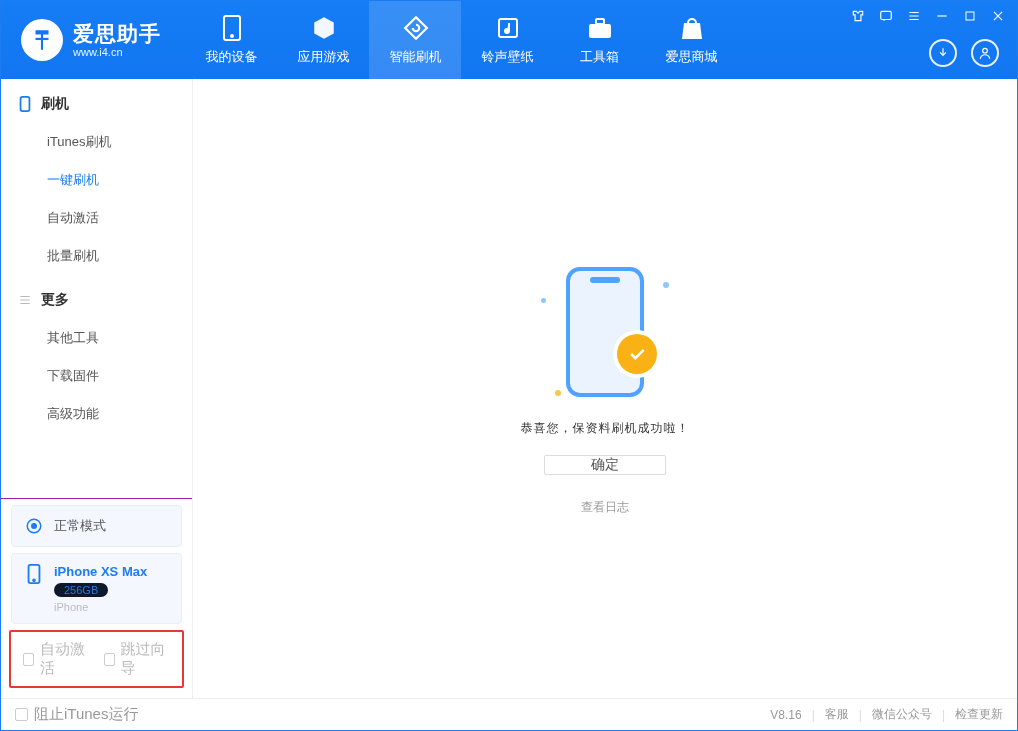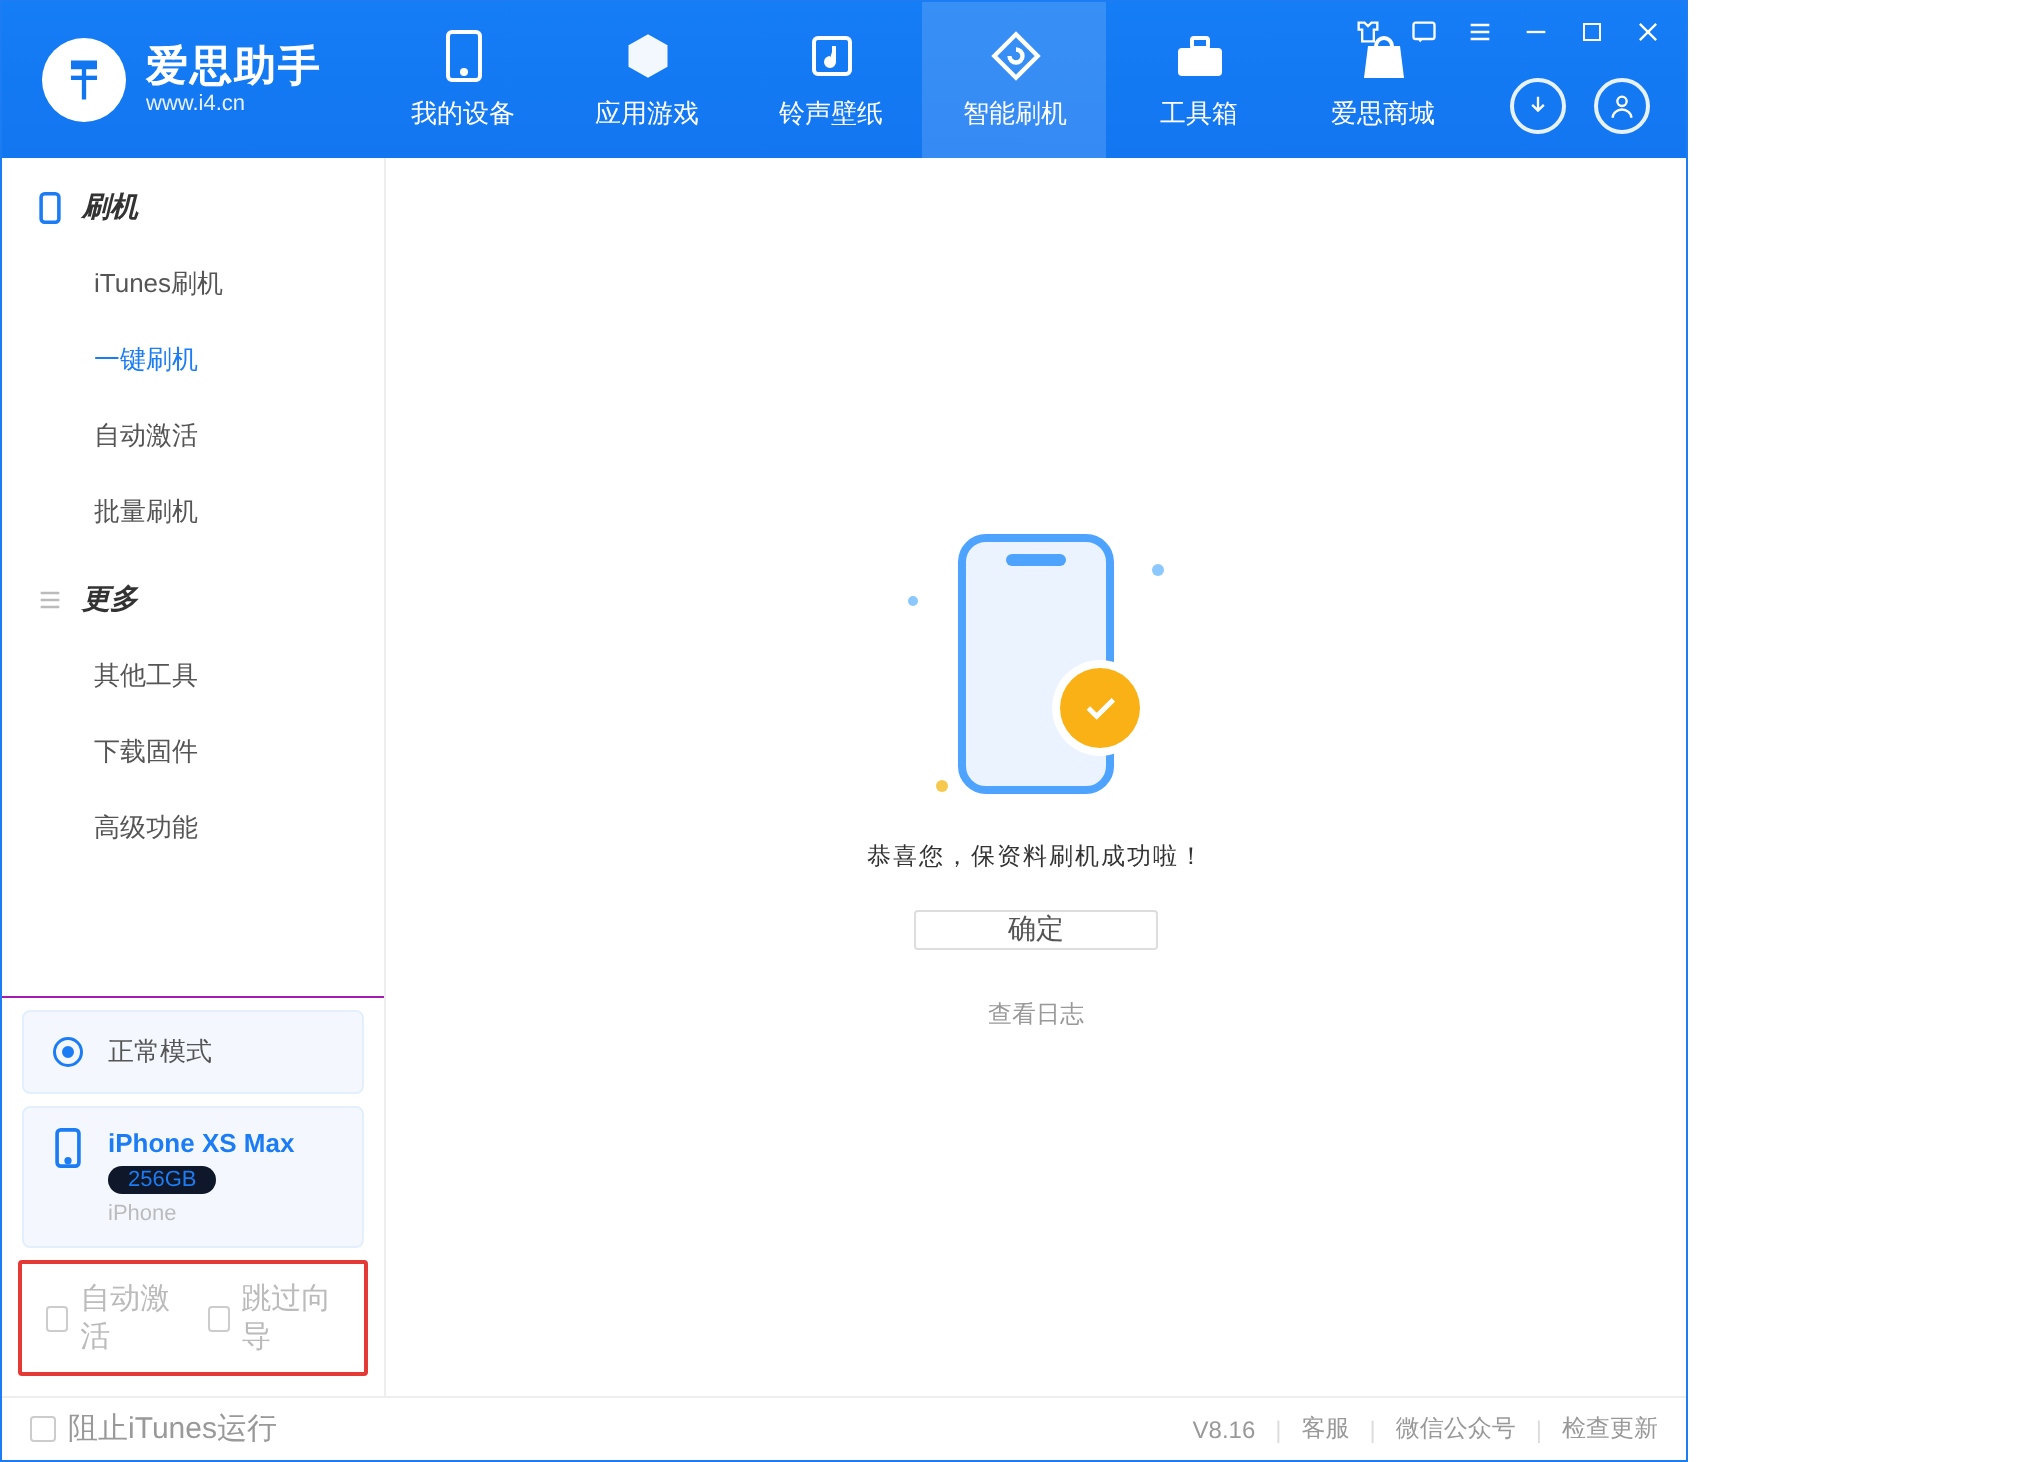--- a/index.html
+++ b/index.html
@@ -1,37 +1,37 @@
 <!DOCTYPE html>
 <html><head>
 <meta charset="utf-8">
 <style>
 * { margin: 0; padding: 0; box-sizing: border-box; }
 body { font-family: "Microsoft YaHei", sans-serif; font-size: 13px; color: #333; background: #fff; }
-.window { width: 844px; height: 731px; border: 1px solid #1b7cf3; display: flex; flex-direction: column; background: #fff; position: relative; }
+.window { width: 1018px; height: 731px; border: 1px solid #1b7cf3; display: flex; flex-direction: column; background: #fff; position: relative; }
 .titlebar { height: 78px; background: linear-gradient(#157df5,#1276f1); color: #fff; display: flex; align-items: stretch; position: relative; }
 .logo-block { display:flex;align-items:center;gap:10px;padding:0 18px 0 20px; }
 .logo-circle { width:42px;height:42px;border-radius:50%;background:#fff;display:flex;align-items:center;justify-content:center; }
 .logo-circle svg { width:26px;height:26px; }
 .logo-text { display:flex;flex-direction:column;line-height:1.15; }
 .logo-text .name{font-size:21px;font-weight:600;letter-spacing:1px;}
 .logo-text .url{font-size:11px;opacity:.9;}
 .tabs { display:flex; align-items:stretch; margin-left:6px; }
 .tab { width:92px; display:flex;flex-direction:column;align-items:center;justify-content:center;gap:6px;cursor:pointer;border-left:1px solid rgba(255,255,255,0); color:#fff;}
 .tab.active { background: rgba(255,255,255,.15); }
 .tab .icon{ width:28px;height:28px;display:flex;align-items:center;justify-content:center;}
 .tab .lbl{ font-size:13px;}
 .win-controls{ position:absolute; right:10px; top:6px; display:flex; gap:10px; align-items:center;}
 .win-controls .wc{ width:18px;height:18px;display:flex;align-items:center;justify-content:center;cursor:pointer;color:#fff;}
 .right-icons{ position:absolute; right:18px; bottom:12px; display:flex;gap:14px;}
 .right-icons .ric{ width:28px;height:28px;border:2px solid rgba(255,255,255,.9);border-radius:50%;display:flex;align-items:center;justify-content:center;cursor:pointer; }
 .body { flex:1; display:flex; min-height:0; }
 .sidebar{ width:192px; border-right:1px solid #eee; display:flex; flex-direction:column;}
 .side-scroll{ flex:1; overflow:auto;}
-.section-h{ display:flex;align-items:center;gap:8px;padding:16px 16px 10px 16px;font-size:14px;color:#333;font-weight:600;font-style:italic;}
+.section-h{ display:flex;align-items:center;gap:8px;padding:16px 16px 10px 16px;font-size:14px;color:#333;font-weight:600;}
 .section-h .ic{ width:16px;height:16px;display:flex;align-items:center;justify-content:center;color:#1b7cf3;}
 .side-item{ padding:10px 16px 10px 46px; font-size:13px; color:#555; cursor:pointer;}
 .side-item.active{ color:#1b7cf3;}
 .side-footer{ border-top:1px solid #a21caf;}
 .devcard{ background:#f4f8fe; border:1px solid #e3effd; border-radius:4px; margin:6px 10px; padding:10px 12px; display:flex; align-items:center; gap:10px;}
 .devcard .ic{ width:20px;height:20px;color:#1b7cf3;display:flex;align-items:center;justify-content:center;}
 .normal-mode{ color:#555; font-size:13px;}
 .device-name{ color:#1b7cf3; font-weight:600; font-size:13px;}
 .storage-badge{ display:inline-block;background:#0f172a;color:#1b7cf3;border-radius:10px;padding:1px 10px;font-size:11px;margin-top:4px;}
 .device-sub{ color:#bbb;font-size:11px;margin-top:4px;}
@@ -86,37 +86,37 @@
         <div class="lbl">我的设备</div>
       </div>
       <div class="tab">
         <div class="icon">
             <svg width="26" height="26" viewBox="0 0 24 24" fill="#fff">
               <path d="M12 2 L21 7 L21 17 L12 22 L3 17 L3 7 Z" fill="#fff" opacity=".95"></path>
             </svg>
           </div>
         <div class="lbl">应用游戏</div>
       </div>
+      <div class="tab active">
+        <div class="icon">
+            <svg width="26" height="26" viewBox="0 0 24 24" fill="none" stroke="#fff" stroke-width="2">
+              <path d="M12 2 L22 12 L12 22 L2 12 Z"></path>
+              <path d="M9 12 A3 3 0 1 0 12 9"></path>
+            </svg>
+          </div>
+        <div class="lbl">智能刷机</div>
+      </div>
       <div class="tab">
         <div class="icon">
             <svg width="24" height="24" viewBox="0 0 24 24" fill="none" stroke="#fff" stroke-width="2">
               <rect x="3" y="3" width="18" height="18" rx="2"></rect>
               <path d="M13 7 L13 15 A2 2 0 1 1 11 13" fill="#fff"></path>
             </svg>
           </div>
         <div class="lbl">铃声壁纸</div>
-      </div>
-      <div class="tab active">
-        <div class="icon">
-            <svg width="26" height="26" viewBox="0 0 24 24" fill="none" stroke="#fff" stroke-width="2">
-              <path d="M12 2 L22 12 L12 22 L2 12 Z"></path>
-              <path d="M9 12 A3 3 0 1 0 12 9"></path>
-            </svg>
-          </div>
-        <div class="lbl">智能刷机</div>
       </div>
       <div class="tab">
         <div class="icon">
             <svg width="26" height="24" viewBox="0 0 26 24" fill="#fff">
               <rect x="2" y="8" width="22" height="14" rx="2"></rect>
               <rect x="9" y="3" width="8" height="5" rx="1" fill="none" stroke="#fff" stroke-width="2"></rect>
             </svg>
           </div>
         <div class="lbl">工具箱</div>
       </div>

